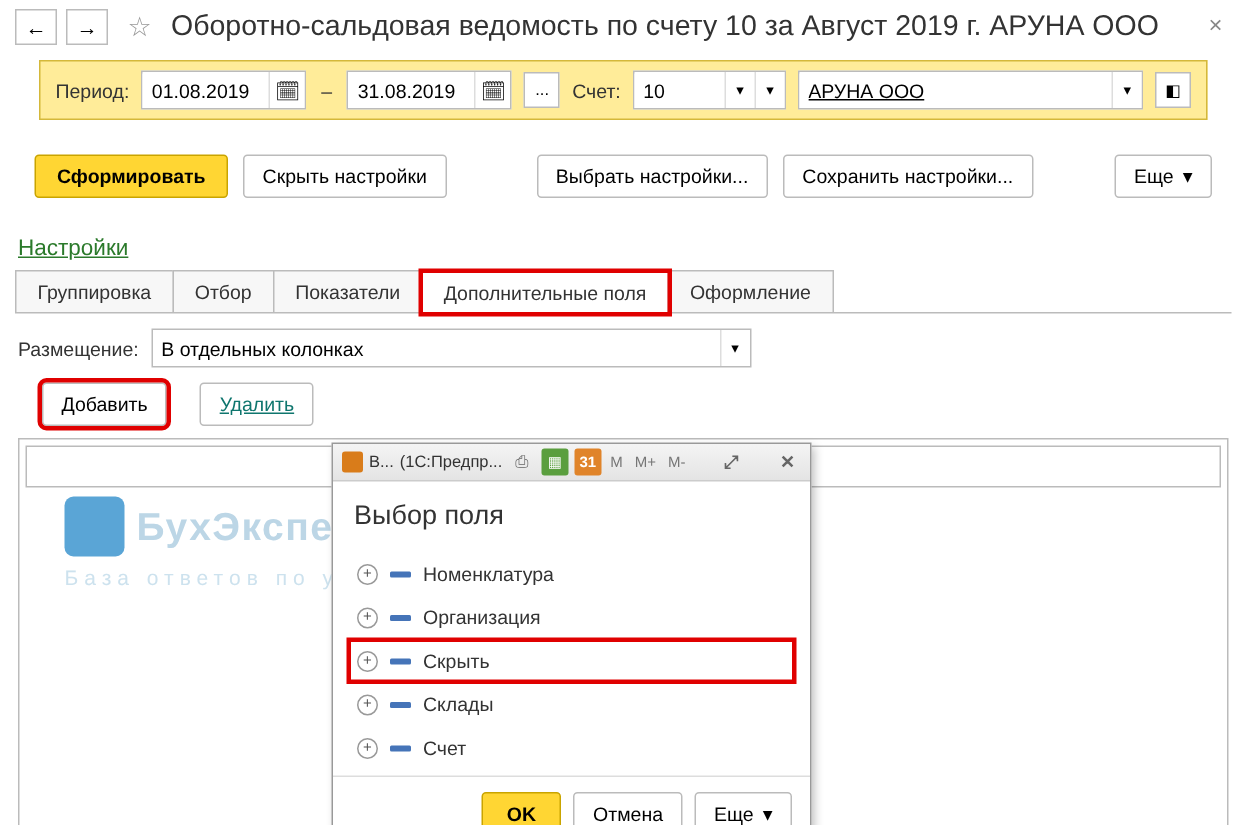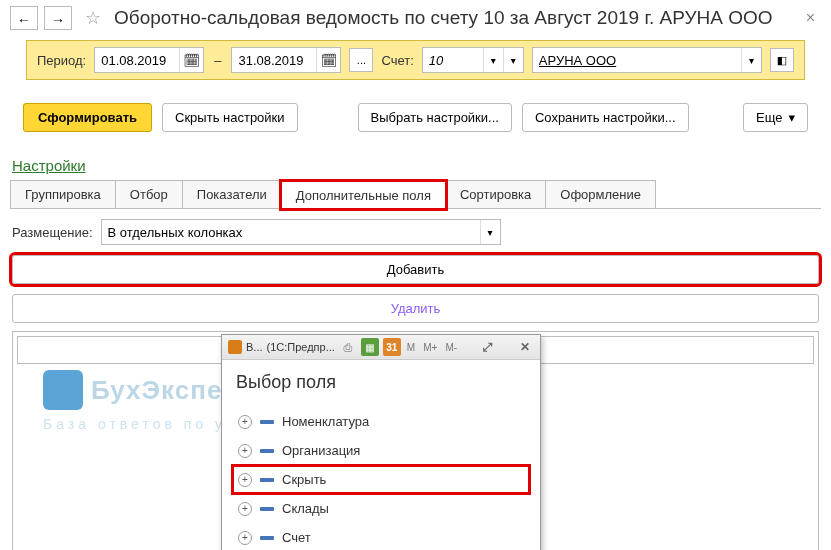--- a/index.html
+++ b/index.html
@@ -12,21 +12,21 @@
   .close-x { color: #888; font-size: 16px; padding: 0 6px; }
   
   .filter-bar { display: flex; align-items: center; gap: 8px; background: #ffec99; border: 1px solid #d4b83a; padding: 6px 10px; margin: 0 26px; }
   .filter-bar .lbl { font-size: 13px; }
   .date-wrap { display: flex; align-items: center; background: #fff; border: 1px solid #bbb; }
   .date-input { border: none; padding: 4px 6px; width: 84px; font-size: 13px; outline: none; }
   .cal-btn { width: 24px; height: 24px; border: none; background: #fff; border-left: 1px solid #ddd; display: flex; align-items: center; justify-content: center; cursor: pointer; }
   .dash { padding: 0 2px; }
   .small-btn { width: 24px; height: 24px; border: 1px solid #bbb; background: #fff; cursor: pointer; font-size: 11px; }
   .account-wrap { display: flex; align-items: center; background: #fff; border: 1px solid #bbb; }
-  .account-input { border: none; padding: 4px 6px; width: 60px; font-size: 13px; outline: none; font-style: italic; }
+  .account-input { border: none; padding: 4px 6px; width: 60px; font-size: 13px; outline: none; }
   .dd-btn { width: 20px; height: 24px; border: none; border-left: 1px solid #ddd; background: #fff; cursor: pointer; font-size: 10px; }
   .org-wrap { display: flex; align-items: center; background: #fff; border: 1px solid #bbb; flex: 1; }
   .org-input { border: none; padding: 4px 6px; flex: 1; font-size: 13px; outline: none; text-decoration: underline; }
   .popup-btn { width: 24px; height: 24px; border: 1px solid #bbb; background: #fff; cursor: pointer; font-size: 11px; }
   
   .action-bar { display: flex; align-items: center; gap: 10px; padding: 23px; }
   .btn-primary { background: #ffd633; border: 1px solid #c9a400; padding: 6px 14px; font-weight: bold; font-size: 13px; cursor: pointer; border-radius: 3px; }
   .btn { background: #fff; border: 1px solid #bbb; padding: 6px 12px; font-size: 13px; cursor: pointer; border-radius: 3px; }
   .spacer { flex: 1; }
   .btn-drop { display: flex; align-items: center; gap: 6px; }
@@ -35,23 +35,23 @@
   
   .tabs { display: flex; border-bottom: 1px solid #bbb; margin: 0 10px; }
   .tab { padding: 6px 14px; border: 1px solid #bbb; border-bottom: none; background: #f7f7f7; margin-right: -1px; cursor: pointer; font-size: 13px; }
   .tab.active { background: #fff; position: relative; top: 1px; }
   .tab.hl { outline: 3px solid #e00000; outline-offset: -1px; }
   
   .placement-row { display: flex; align-items: center; gap: 8px; padding: 10px 12px; }
   .placement-select { flex: 0 0 400px; display: flex; border: 1px solid #bbb; background: #fff; }
   .placement-select input { border: none; flex: 1; padding: 4px 6px; font-size: 13px; outline: none; }
   
-  .sub-actions { display: flex; gap: 10px; padding: 0 12px 8px; flex-direction: column; }
+  .sub-actions { display: flex; gap: 22px; padding: 0 28px 8px; }
   .btn-add { outline: 3px solid #e00000; outline-offset: 0px; }
-  .btn[disabled] { color: #8b5cf6; }
+  .btn[disabled] { color: #0f766e; text-decoration: underline; }
   
   .data-panel { margin: 0 12px 12px; border: 1px solid #bbb; min-height: 270px; position: relative; }
   .inner-row { border: 1px solid #bbb; margin: 4px; height: 28px; }
   
   .modal { position: absolute; top: 2px; left: 208px; width: 320px; background: #fff; border: 1px solid #999; box-shadow: 2px 3px 6px rgba(0,0,0,0.25); }
   .modal-title-bar { display: flex; align-items: center; gap: 4px; background: linear-gradient(#f4f4f4,#e4e4e4); border-bottom: 1px solid #ccc; padding: 3px 6px; font-size: 11px; }
   .mt-icon { width: 14px; height: 14px; background: #d97c1a; border-radius: 2px; }
   .mt-text { flex: 0 0 auto; }
   .tb-icon { width: 18px; height: 18px; display: flex; align-items: center; justify-content: center; font-size: 11px; color: #666; }
   .tb-icon.green { background:#5a9e3e; color:#fff; border-radius:2px; font-size:10px; }
@@ -121,21 +121,20 @@
     </button>
 </div>
 
 <div class="settings-title">Настройки</div>
 
 <div class="tabs">
   <div class="tab">Группировка</div>
   <div class="tab">Отбор</div>
   <div class="tab">Показатели</div>
   <div class="tab active hl">Дополнительные поля</div>
-  <div class="tab">Сортировка</div>
   <div class="tab">Оформление</div>
 </div>
 
 <div class="placement-row">
   <span>Размещение:</span>
   <div class="placement-select">
     <input value="В отдельных колонках" style="">
     <button class="dd-btn">▾</button>
   </div>
 </div>

